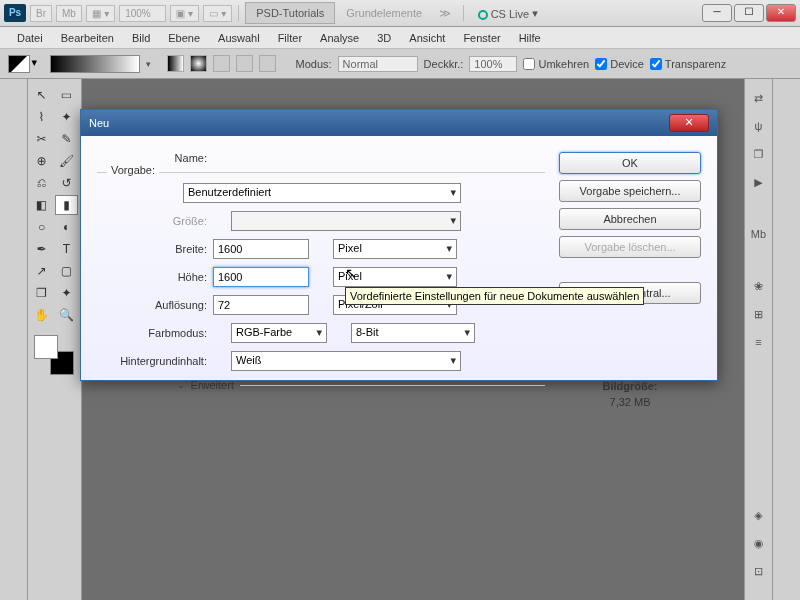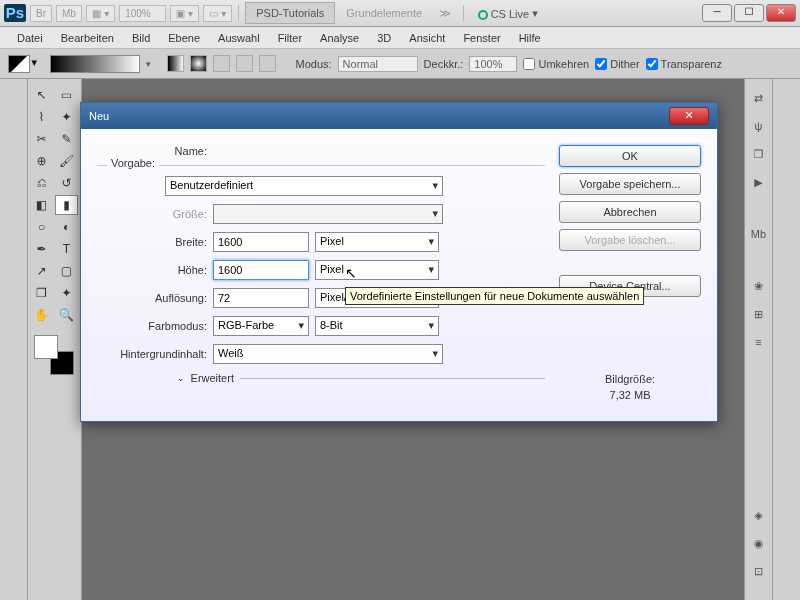--- a/index.html
+++ b/index.html
@@ -1,18 +1,18 @@
 <!DOCTYPE html>
 <html><head>
 <meta charset="utf-8">
 <style>
 * { box-sizing: border-box; margin: 0; padding: 0; font-family: Tahoma, Arial, sans-serif; font-size: 11px; }
 body { background: #aaa; width: 800px; height: 600px; overflow: hidden; position: relative; }
 .titlebar { height: 27px; background: linear-gradient(#e8e8e8,#d8d8d8); display: flex; align-items: center; padding: 0 4px; border-bottom: 1px solid #999; }
-.ps-logo { width: 22px; height: 18px; background: #0a3a5a; color: #8cf; font-weight: bold; text-align: center; line-height: 18px; border-radius: 2px; font-size: 15px; }
+.ps-logo { width: 22px; height: 18px; background: #0a3a5a; color: #8cf; font-weight: bold; text-align: center; line-height: 18px; border-radius: 2px; font-size: 10px; }
 .tb-btn { border: 1px solid #bbb; padding: 2px 5px; margin-left: 4px; color: #999; background: #e8e8e8; font-size: 10px; }
 .tb-sep { width: 1px; height: 16px; background: #bbb; margin: 0 6px; }
 .tab-hdr { padding: 4px 10px; color: #999; border: 1px solid transparent; }
 .tab-hdr.active { background: #d0d0d0; border: 1px solid #aaa; color: #555; }
 .win-btns { margin-left: auto; display: flex; gap: 2px; }
 .win-btn { width: 30px; height: 18px; border: 1px solid #888; border-radius: 3px; text-align: center; line-height: 14px; font-size: 10px; }
 .win-min { background: #e8e8e8; }
 .win-max { background: #e8e8e8; }
 .win-close { background: linear-gradient(#e88,#c33); color: #fff; }
 .menubar { height: 22px; background: #e8e8e8; display: flex; align-items: center; padding: 0 8px; border-bottom: 1px solid #bbb; }
@@ -30,39 +30,39 @@
 .tool-col.r { border-right: none; border-left: 1px solid #999; }
 .tool-col.dbl { width: 54px; display: flex; flex-wrap: wrap; padding: 6px 2px; gap: 2px; align-content: flex-start; }
 .tool { width: 23px; height: 20px; border: 1px solid transparent; display: flex; align-items: center; justify-content: center; color: #333; font-size: 12px; }
 .tool.sel { background: #fff; border: 1px solid #888; }
 .fgbg { position: relative; width: 40px; height: 40px; margin-top: 8px; margin-left: 4px; }
 .fg-sw { position: absolute; width: 24px; height: 24px; background: #fff; border: 1px solid #888; top: 0; left: 0; }
 .bg-sw { position: absolute; width: 24px; height: 24px; background: #000; border: 1px solid #888; bottom: 0; right: 0; }
 .canvas { flex: 1; background: #6e6e6e; position: relative; }
 .right-strip { width: 28px; background: #d0d0d0; border-left: 1px solid #999; padding-top: 10px; display: flex; flex-direction: column; align-items: center; gap: 10px; }
 .ricon { width: 18px; height: 18px; display: flex; align-items: center; justify-content: center; color: #555; }
-.dialog { position: absolute; top: 102px; left: 80px; width: 638px; height: 320px; background: linear-gradient(#fdfdfd,#eef); border: 1px solid #3a6a9a; box-shadow: 0 3px 14px rgba(0,0,0,0.5); }
+.dialog { position: absolute; top: 109px; left: 80px; width: 638px; height: 272px; background: linear-gradient(#fdfdfd,#eef); border: 1px solid #3a6a9a; box-shadow: 0 3px 14px rgba(0,0,0,0.5); }
 .dlg-title { height: 26px; background: linear-gradient(#4a7ab0,#2a5a90); color: #fff; padding: 5px 8px; display: flex; align-items: center; }
 .dlg-close { margin-left: auto; width: 40px; height: 18px; background: linear-gradient(#e66,#b22); border: 1px solid #822; border-radius: 3px; color: #fff; text-align: center; line-height: 15px; }
 .dlg-body { padding: 16px; display: flex; gap: 14px; }
 .dlg-left { flex: 1; }
 .dlg-right { width: 142px; display: flex; flex-direction: column; gap: 6px; }
 .row { display: flex; align-items: center; margin-bottom: 8px; gap: 6px; }
 .row-lbl { width: 110px; text-align: right; color: #333; }
 .row-lbl.dis { color: #999; }
 .txt-in { border: 1px solid #888; padding: 2px 4px; height: 20px; background: #fff; }
 .txt-in.foc { border: 1px solid #4a90d9; box-shadow: 0 0 3px #4a90d9; }
-.sel-in { border: 1px solid #888; padding: 2px 4px; height: 20px; background: #fff; position: relative; }
+.sel-in { border: 1px solid #888; padding: 2px 4px; height: 20px; background: #fff; position: relative; margin-left: 18px; }
 .sel-in::after { content: '▾'; position: absolute; right: 4px; color: #333; }
 .sel-in.dis { color: #aaa; background: #f4f4f4; }
 .btn { border: 1px solid #888; background: linear-gradient(#fefefe,#e4e4e4); padding: 4px; border-radius: 3px; text-align: center; color: #333; }
 .btn.primary { border: 1px solid #3a7ac9; box-shadow: 0 0 3px #5a9ae9; }
 .btn.dis { color: #aaa; }
 .size-info { text-align: center; margin-top: 70px; color: #333; }
-.size-info .lbl { font-weight: normal; }
+.size-info .lbl { font-weight: bold; }
 .size-info .val { margin-top: 4px; }
 .adv-row { display: flex; align-items: center; gap: 6px; margin-top: 8px; color: #333; margin-left: 80px;}
 .adv-arrow { font-size: 9px; }
 .adv-line { flex: 1; height: 1px; background: #bbb; }
 .fieldset-line { height: 1px; background: #ccc; margin: 0 0 10px 0; position: relative; }
 .fieldset-legend { position: absolute; top: -8px; left: 10px; background: linear-gradient(#fbfbfd,#fbfbfd); padding: 0 4px; color: #333; }
 .tooltip { position: absolute; top: 287px; left: 345px; background: #ffffe1; border: 1px solid #333; padding: 2px 4px; color: #000; z-index: 100; font-size: 11px; }
 .cursor { position: absolute; top: 265px; left: 345px; font-size: 14px; color: #000; z-index: 99; pointer-events: none; }
 .cslive { display: flex; align-items: flex-end; gap: 3px; color: #555; padding: 0 8px; }
 .csdot { width: 10px; height: 10px; border: 2px solid #0a8; border-radius: 50%; }
@@ -122,21 +122,21 @@
   <span class="opt-label">Modus:</span>
   <div class="opt-drop" style="width:80px">Normal</div>
   <span class="opt-label">Deckkr.:</span>
   <div class="opt-drop">100%</div>
   <label class="chk">
       <input type="checkbox" style="">
       <span>Umkehren</span>
     </label>
   <label class="chk">
       <input type="checkbox" checked="" style="">
-      <span>Dither</span>
+      <span>Device</span>
     </label>
   <label class="chk">
       <input type="checkbox" checked="" style="">
       <span>Transparenz</span>
     </label>
 </div>
 
 <div class="workspace">
   <div class="tool-col"></div>
   <div class="tool-col dbl">

